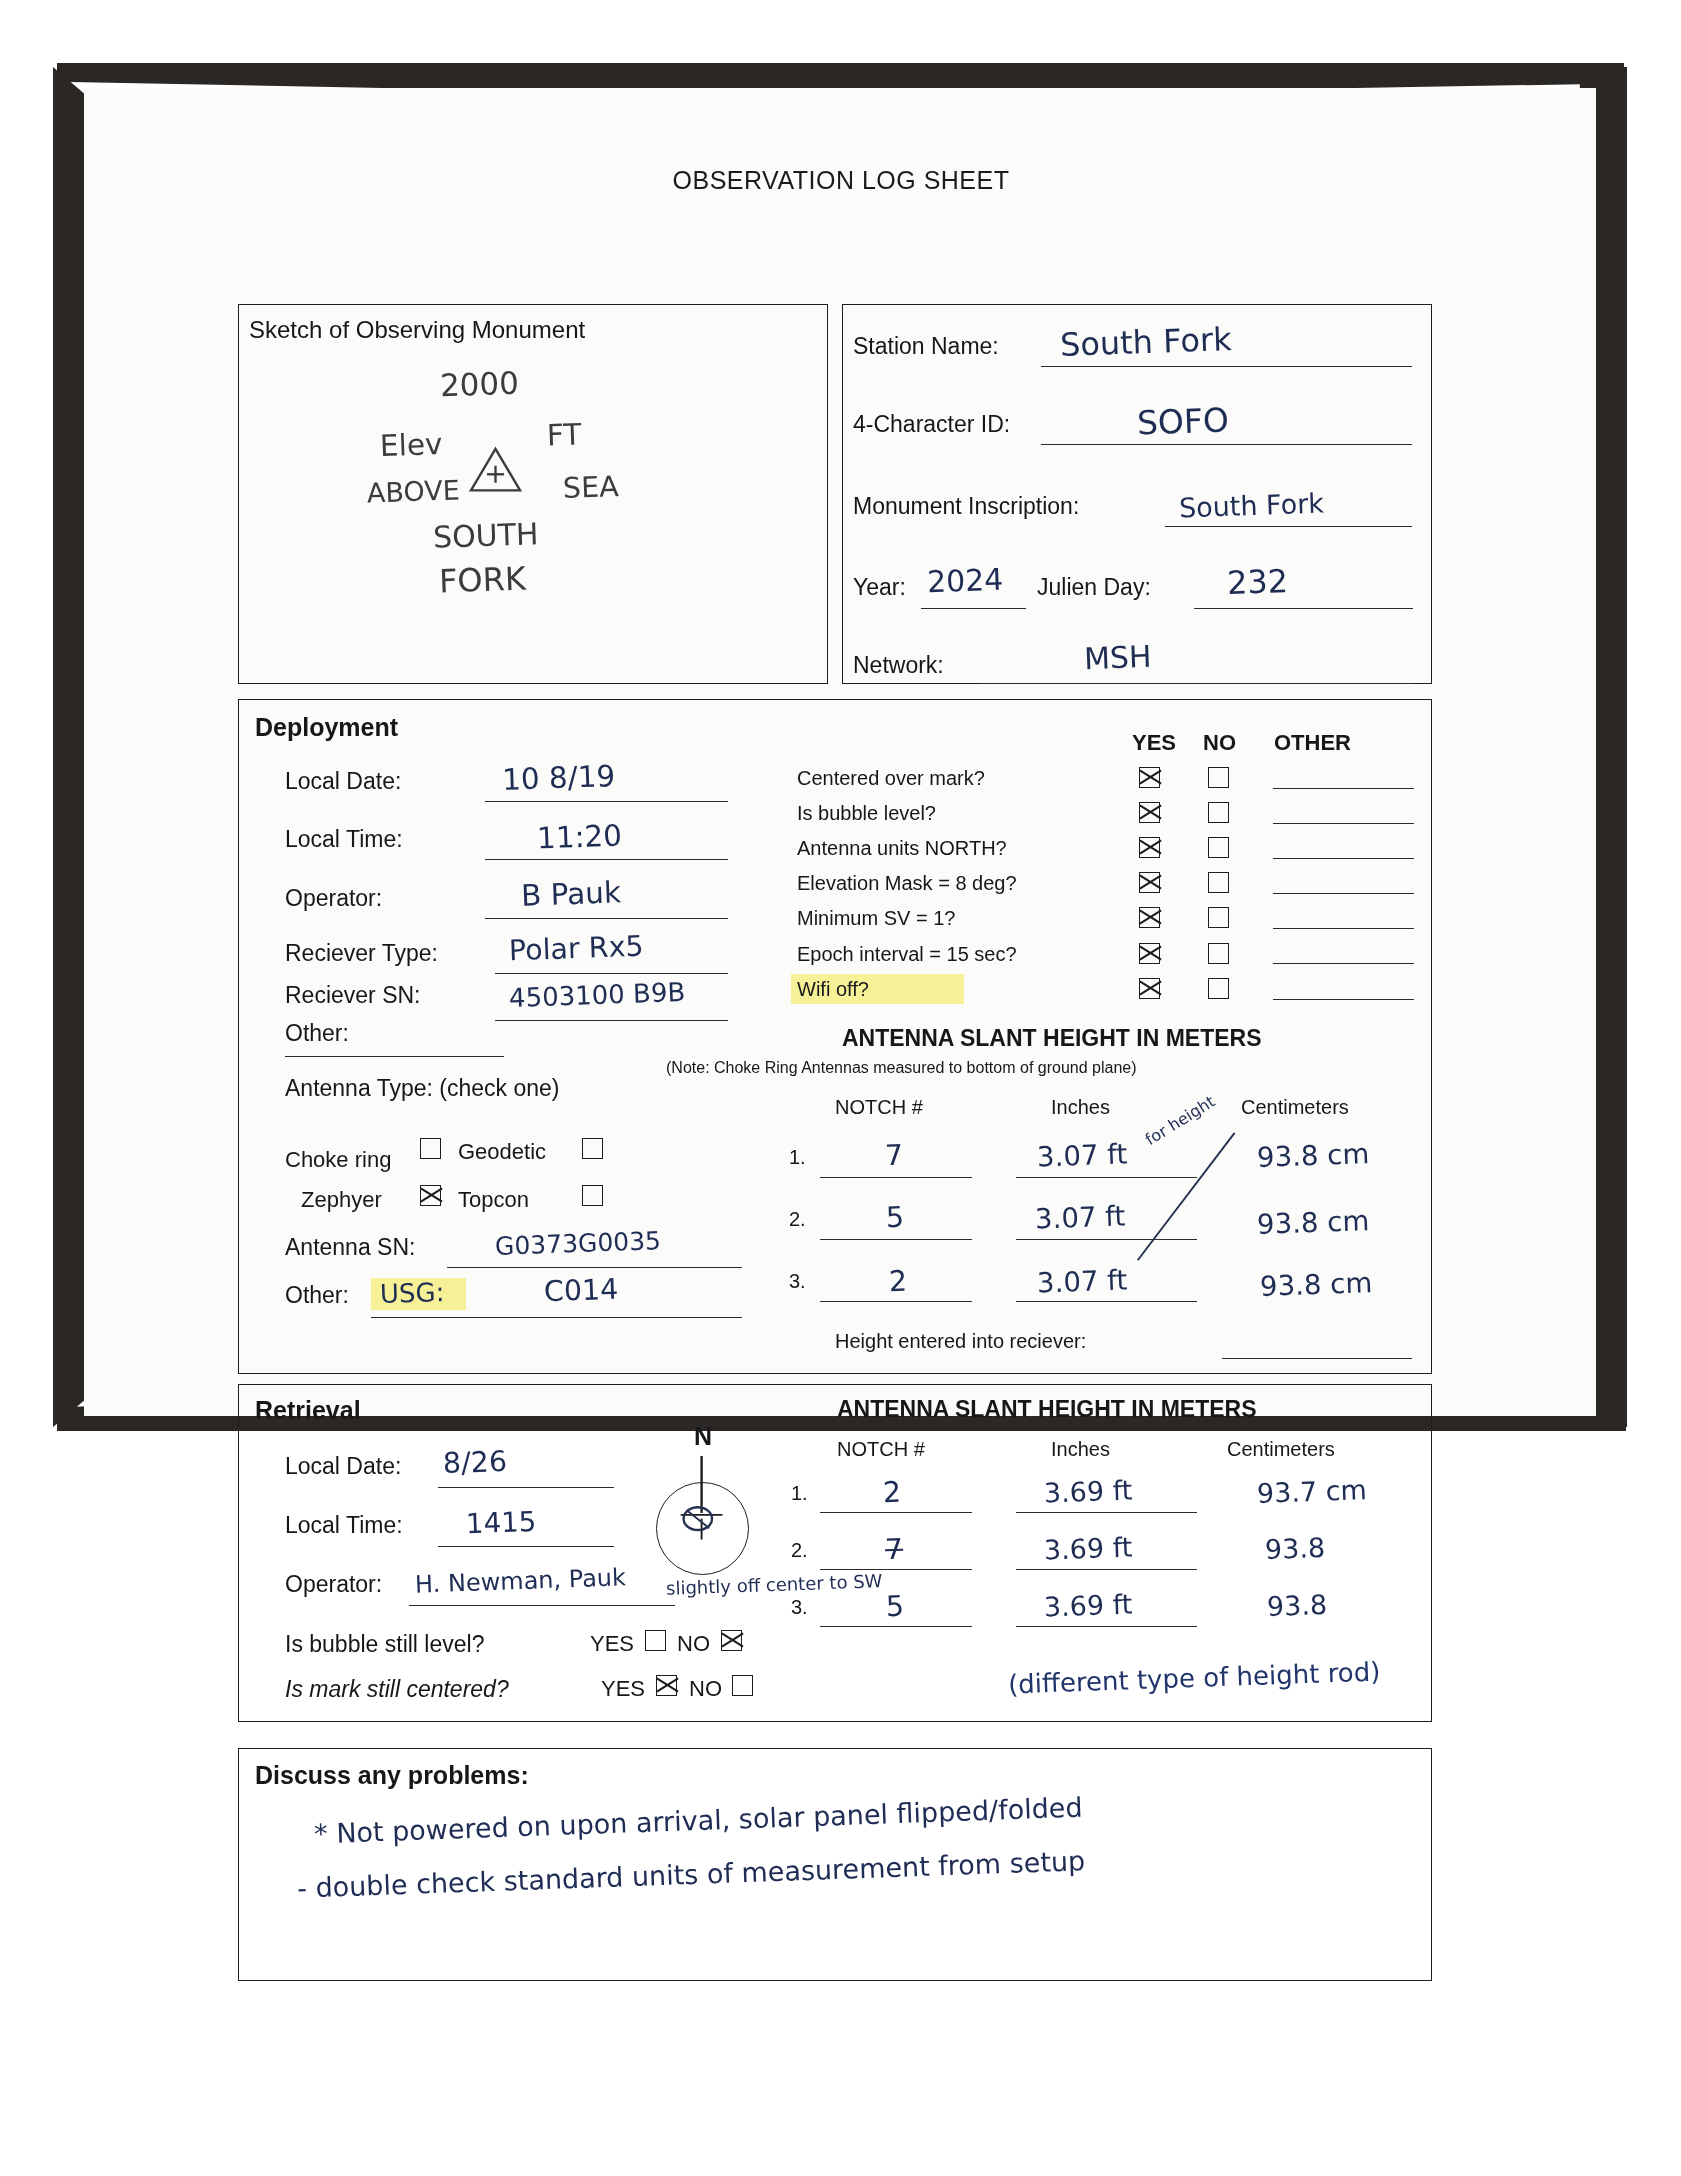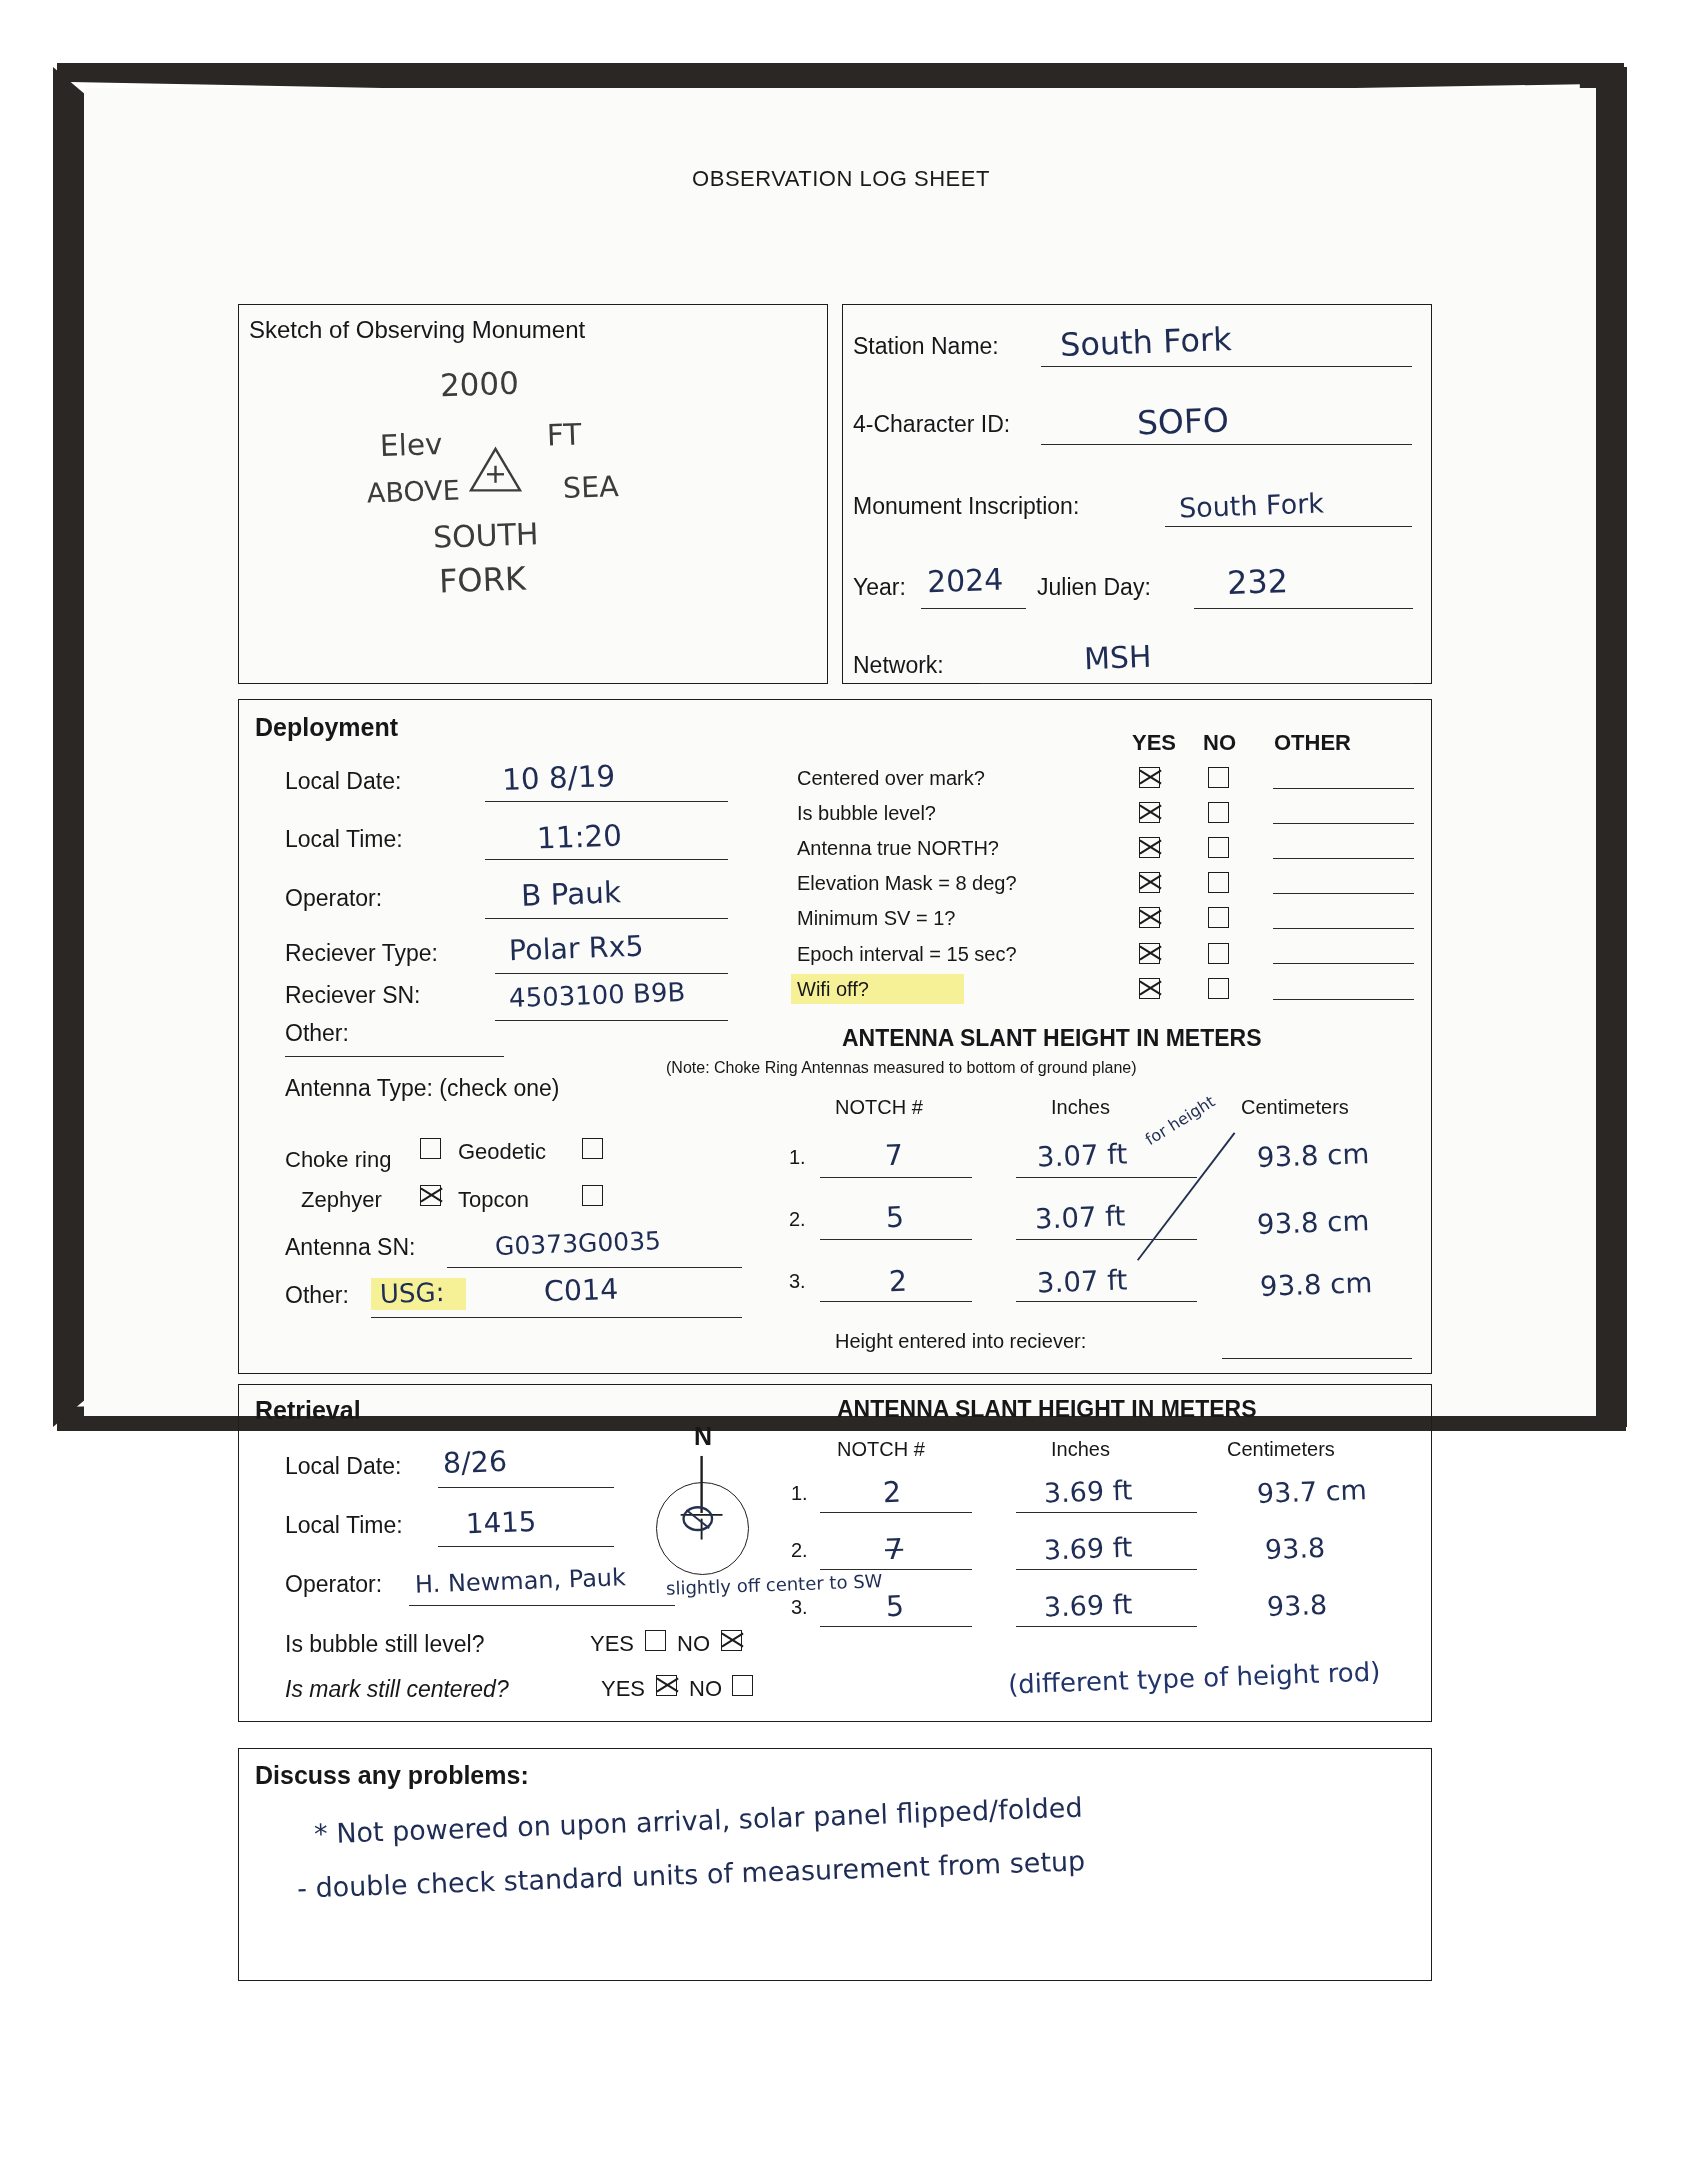--- a/index.html
+++ b/index.html
@@ -9,21 +9,21 @@
   .backdrop{position:absolute;inset:0;background:#ffffff;}
   .darkedge{position:absolute;background:#2a2724;}
 
   .paper{
     position:absolute;left:84px;top:88px;width:1512px;height:1328px;
     background:#fbfbf9;
   }
 
   .title{
     position:absolute;left:0;top:166px;width:1682px;text-align:center;
-    font-size:22px;letter-spacing:0.5px;color:#1b1b1b;font-weight:400;
+    font-size:25px;letter-spacing:0.5px;color:#1b1b1b;font-weight:400;
   }
 
   .box{position:absolute;border:1.9px solid #1d1d1d;box-sizing:border-box;}
   .lbl{position:absolute;font-size:20px;color:#17171a;white-space:nowrap;}
   .lbl.bold{font-weight:bold;}
   .small{font-size:16px;}
   .rule{position:absolute;border-bottom:1.4px solid #2b2b2b;}
 
   .hw{
     position:absolute;white-space:nowrap;
@@ -160,21 +160,21 @@
 <div class="lbl" style="left:797px;top:767px;">Centered over mark?</div>
 <div class="chk x" style="left:1139px;top:767px;"></div>
 <div class="chk" style="left:1208px;top:767px;"></div>
 <div class="rule" style="left:1273px;top:788px;width:141px;"></div>
 
 <div class="lbl" style="left:797px;top:802px;">Is bubble level?</div>
 <div class="chk x" style="left:1139px;top:802px;"></div>
 <div class="chk" style="left:1208px;top:802px;"></div>
 <div class="rule" style="left:1273px;top:823px;width:141px;"></div>
 
-<div class="lbl" style="left:797px;top:837px;">Antenna true NORTH?</div>
+<div class="lbl" style="left:797px;top:837px;">Antenna units NORTH?</div>
 <div class="chk x" style="left:1139px;top:837px;"></div>
 <div class="chk" style="left:1208px;top:837px;"></div>
 <div class="rule" style="left:1273px;top:858px;width:141px;"></div>
 
 <div class="lbl" style="left:797px;top:872px;">Elevation Mask = 8 deg?</div>
 <div class="chk x" style="left:1139px;top:872px;"></div>
 <div class="chk" style="left:1208px;top:872px;"></div>
 <div class="rule" style="left:1273px;top:893px;width:141px;"></div>
 
 <div class="lbl" style="left:797px;top:907px;">Minimum SV = 1?</div>

